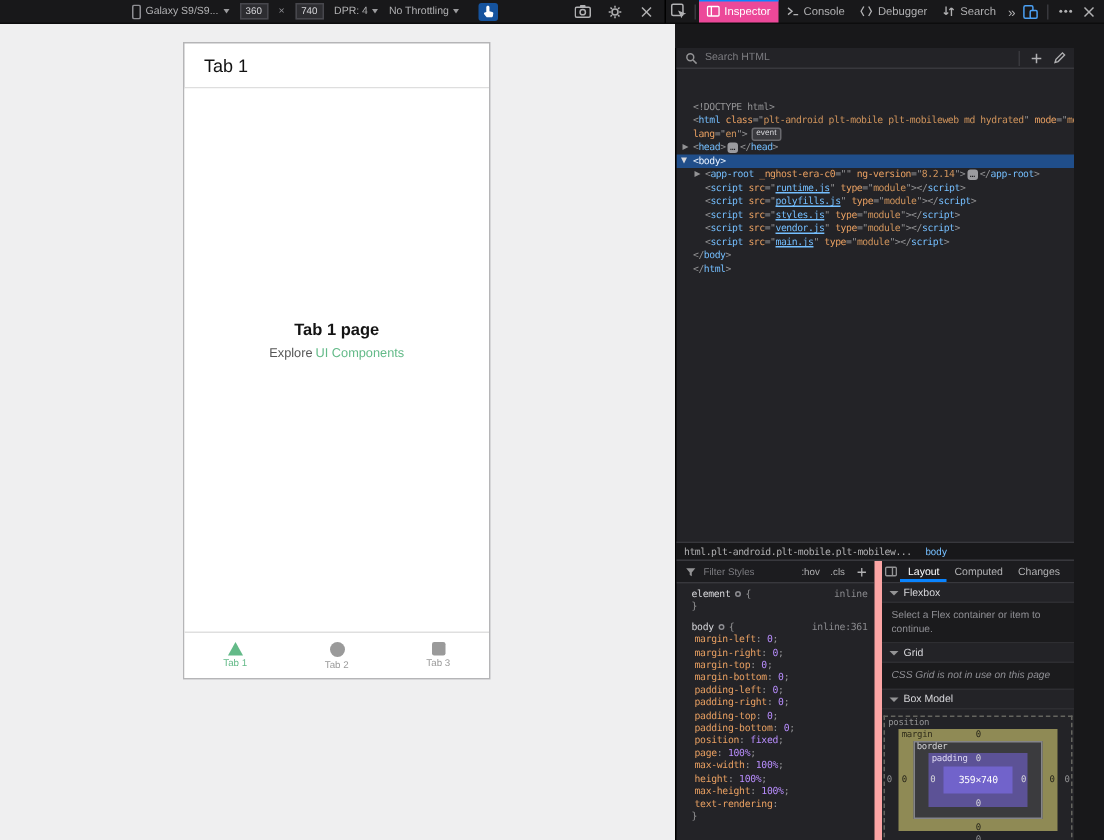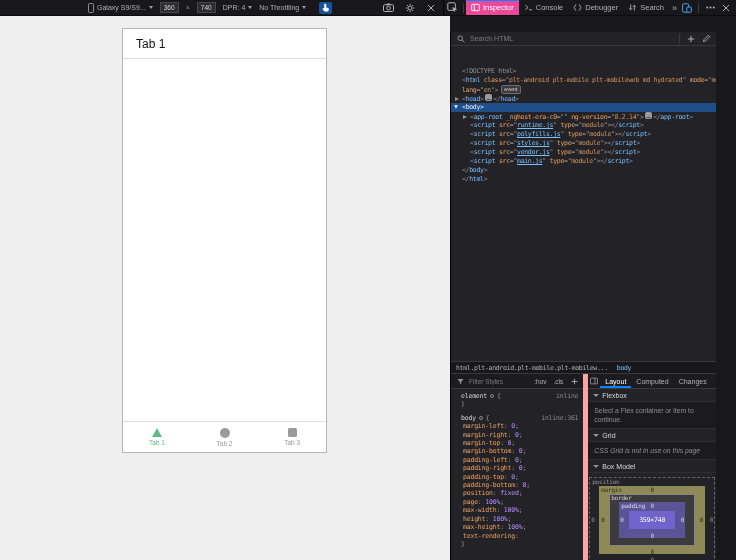--- a/index.html
+++ b/index.html
@@ -261,20 +261,28 @@
         </svg>
       </div>
     </div>
   </div>
 </div>
 
 <div id="stage">
   <div id="phone">
     <div id="phone-header">
       <span>Tab 1</span>
+    </div>
+    <div id="phone-content">
+      <div class="phone-center">
+        <div class="pc-title">Tab 1 page</div>
+        <div class="pc-sub">
+          <span>Explore</span><a>UI Components</a>
+        </div>
+      </div>
     </div>
     <div id="tabbar">
       <div class="tab-item active">
         <div class="tri"></div>
         <div class="tab-label">Tab 1</div>
       </div>
       <div class="tab-item">
         <div class="cir"></div>
         <div class="tab-label">Tab 2</div>
       </div>

